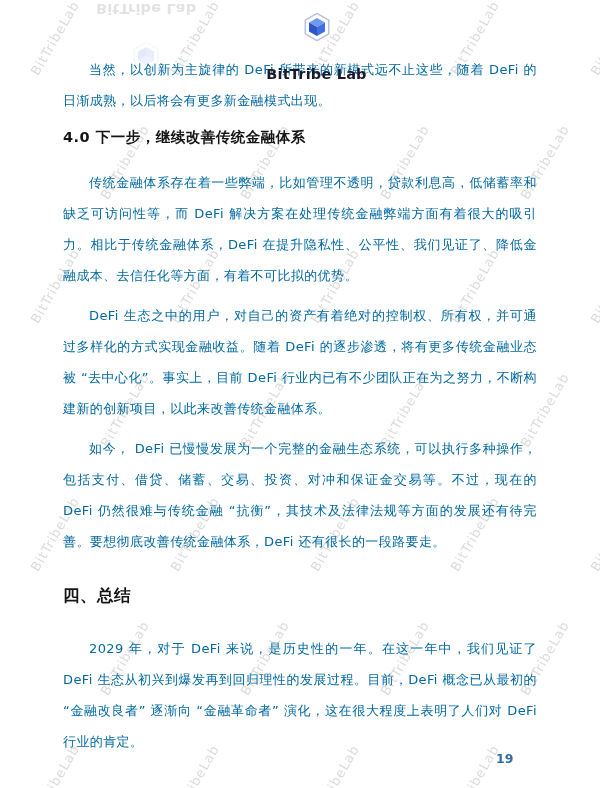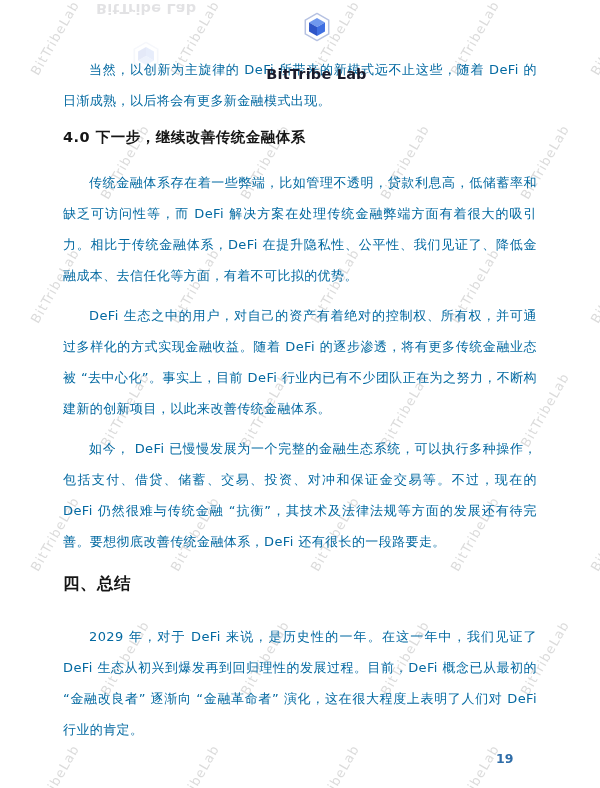--- a/index.html
+++ b/index.html
@@ -77,21 +77,21 @@
     font-weight:700;
     color:#161616;
     letter-spacing:0.5px;
     margin:12px 0 20px 0;
   }
   h2.chap-heading {
     font-size:16.5px;
     font-weight:700;
     color:#161616;
     letter-spacing:0.5px;
-    margin:16px 0 26px 0;
+    margin:28px 0 26px 0;
   }
 
   .page-number {
     position:absolute;
     left:496px; top:751px;
     font-size:12.5px;
     font-weight:600;
     color:#2f6da8;
   }
 </style>

